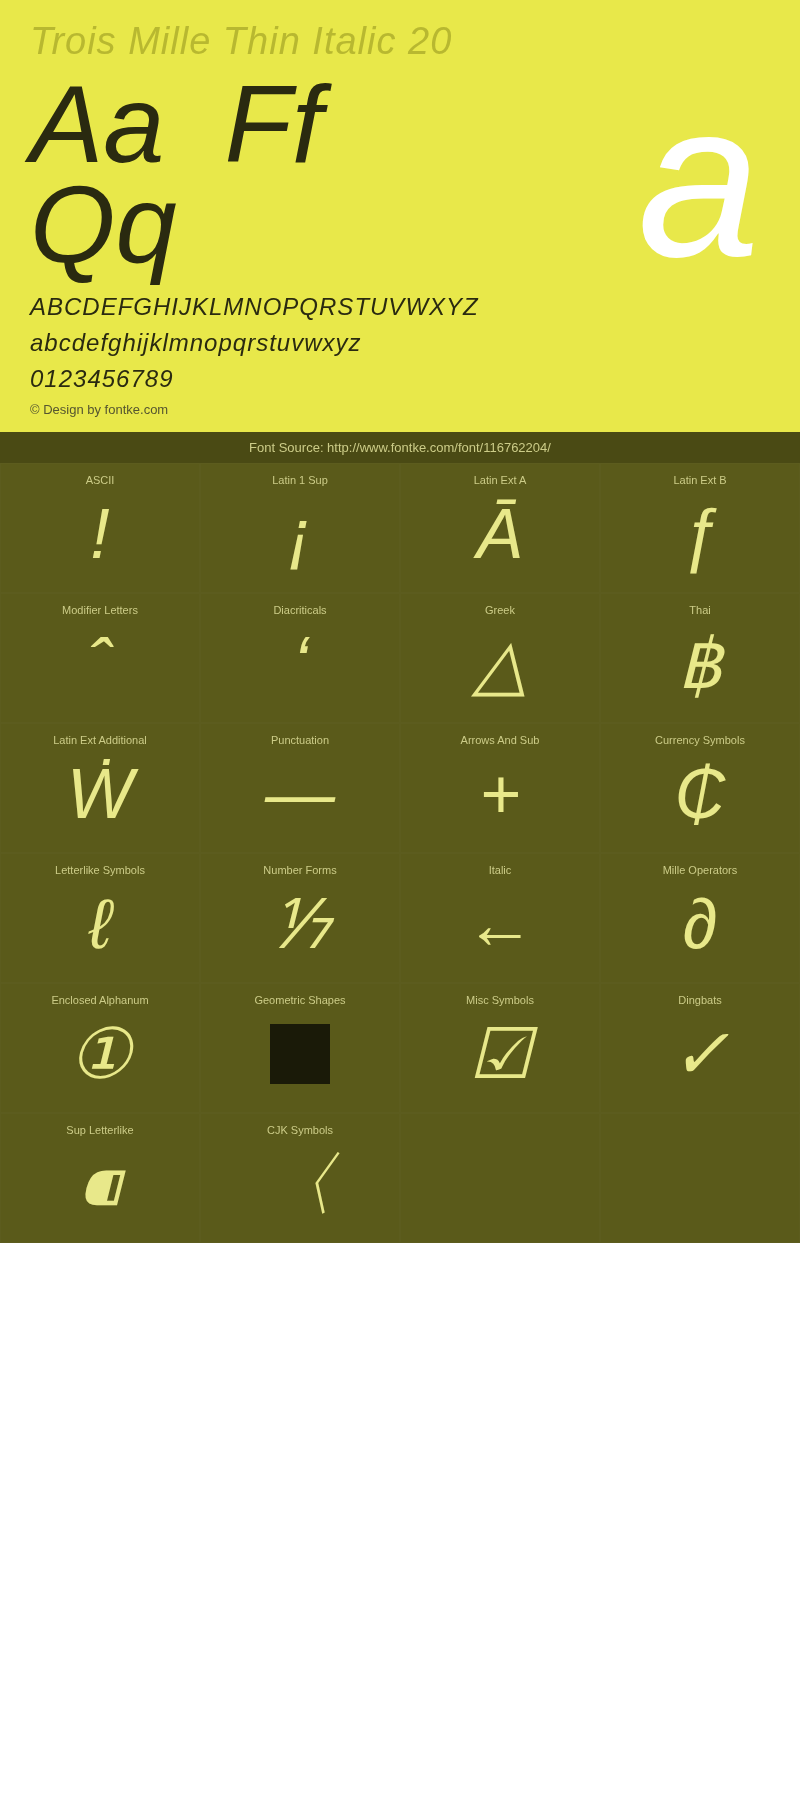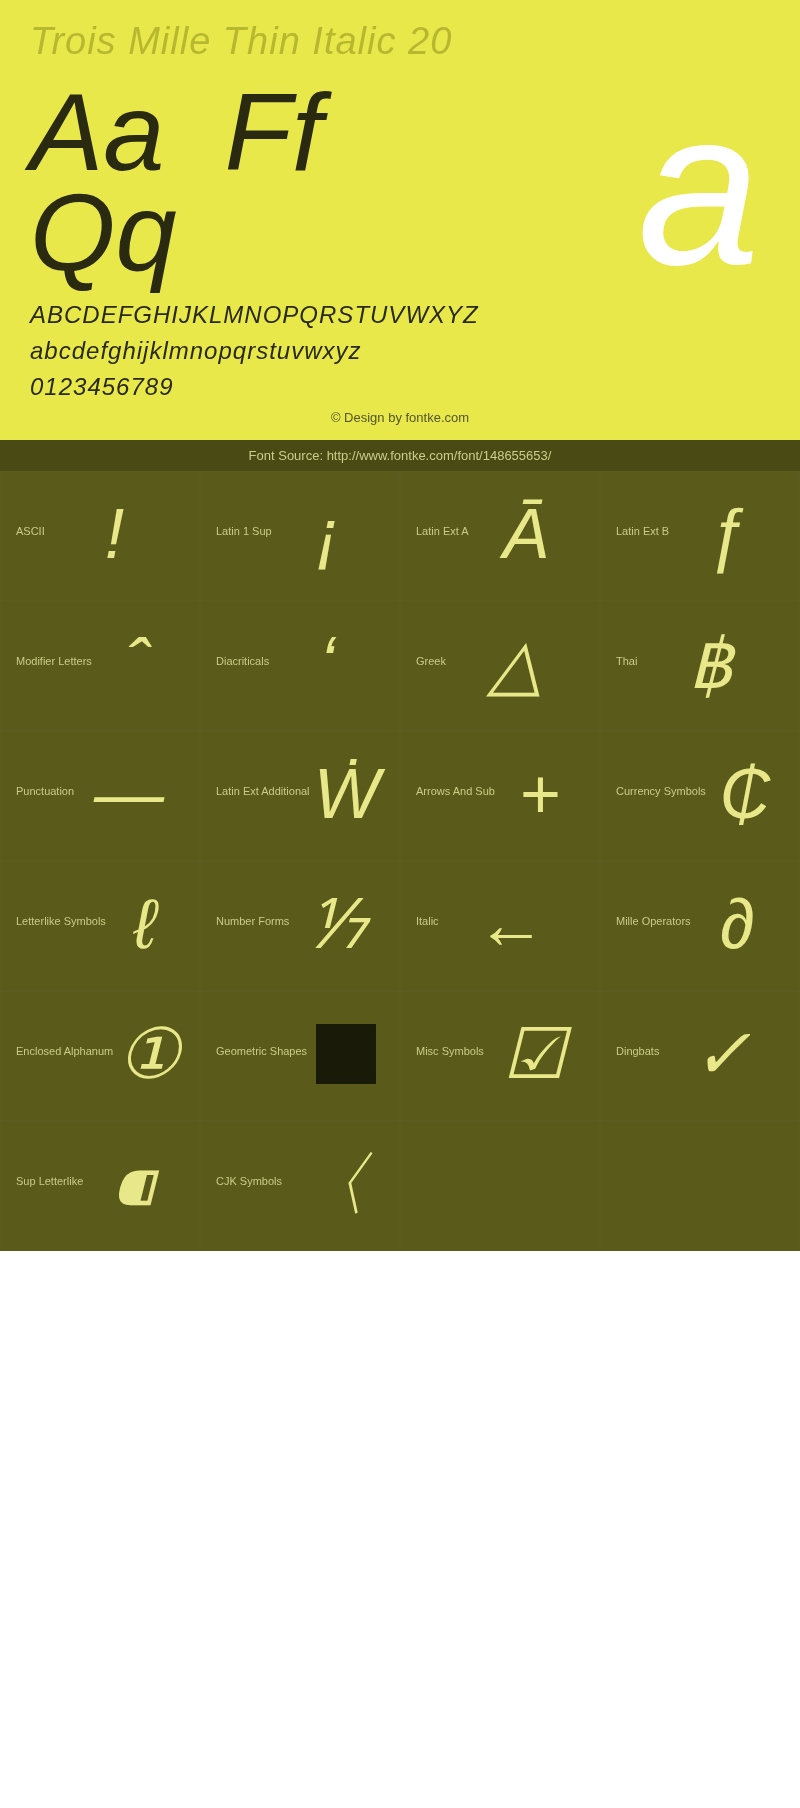--- a/index.html
+++ b/index.html
@@ -9,21 +9,21 @@
     .top-section {
       background-color: #e8e84a;
       padding: 20px 30px 10px 30px;
       position: relative;
     }
     .font-title {
       font-size: 38px;
       font-style: italic;
       font-weight: 100;
       color: #b8b830;
-      margin-bottom: 14px;
+      margin-bottom: 6px;
       letter-spacing: 1px;
     }
     .glyph-showcase {
       display: flex;
       flex-wrap: wrap;
       align-items: flex-end;
       margin-bottom: 5px;
     }
     .glyph-large {
       font-size: 110px;
@@ -46,21 +46,21 @@
     }
     .alphabet-line {
       font-size: 24px;
       font-weight: 100;
       font-style: italic;
       color: #2a2a10;
       letter-spacing: 1px;
       line-height: 1.5;
     }
     .credit-line {
-      text-align: center;
+      text-align: left;
       font-size: 13px;
       color: #555530;
       margin-top: 5px;
       padding-bottom: 5px;
     }
 
     
     .bottom-section {
       background-color: #5a5a1a;
       padding: 0;
@@ -77,21 +77,21 @@
     .unicode-grid {
       display: grid;
       grid-template-columns: repeat(4, 1fr);
     }
     .unicode-cell {
       padding: 10px 15px 15px 15px;
       text-align: center;
       border: 1px solid rgba(100,100,40,0.3);
       min-height: 130px;
       display: flex;
-      flex-direction: row;
+      flex-direction: column;
       align-items: center;
       justify-content: space-between;
     }
     .cell-label {
       font-size: 11px;
       color: #cccc88;
       margin-bottom: 5px;
       font-weight: normal;
       white-space: nowrap;
     }
@@ -138,21 +138,21 @@
   <div class="alphabet-section">
     <div class="alphabet-line">ABCDEFGHIJKLMNOPQRSTUVWXYZ</div>
     <div class="alphabet-line">abcdefghijklmnopqrstuvwxyz</div>
     <div class="alphabet-line">0123456789</div>
   </div>
 
   <div class="credit-line">© Design by fontke.com</div>
 </div>
 
 <div class="bottom-section">
-  <div class="source-bar">Font Source: http://www.fontke.com/font/148655653/</div>
+  <div class="source-bar">Font Source: http://www.fontke.com/font/116762204/</div>
 
   <div class="unicode-grid" id="unicode-grid">
   <div class="unicode-cell">
         <div class="cell-label">ASCII</div>
         <div class="cell-glyph">!</div>
       </div>
       <div class="unicode-cell">
         <div class="cell-label">Latin 1 Sup</div>
         <div class="cell-glyph">¡</div>
       </div>
@@ -174,26 +174,26 @@
       </div>
       <div class="unicode-cell">
         <div class="cell-label">Greek</div>
         <div class="cell-glyph">△</div>
       </div>
       <div class="unicode-cell">
         <div class="cell-label">Thai</div>
         <div class="cell-glyph">฿</div>
       </div>
       <div class="unicode-cell">
+        <div class="cell-label">Latin Ext Additional</div>
+        <div class="cell-glyph">Ẇ</div>
+      </div>
+      <div class="unicode-cell">
         <div class="cell-label">Punctuation</div>
         <div class="cell-glyph">—</div>
-      </div>
-      <div class="unicode-cell">
-        <div class="cell-label">Latin Ext Additional</div>
-        <div class="cell-glyph">Ẇ</div>
       </div>
       <div class="unicode-cell">
         <div class="cell-label">Arrows And Sub</div>
         <div class="cell-glyph">+</div>
       </div>
       <div class="unicode-cell">
         <div class="cell-label">Currency Symbols</div>
         <div class="cell-glyph">₵</div>
       </div>
       <div class="unicode-cell">

